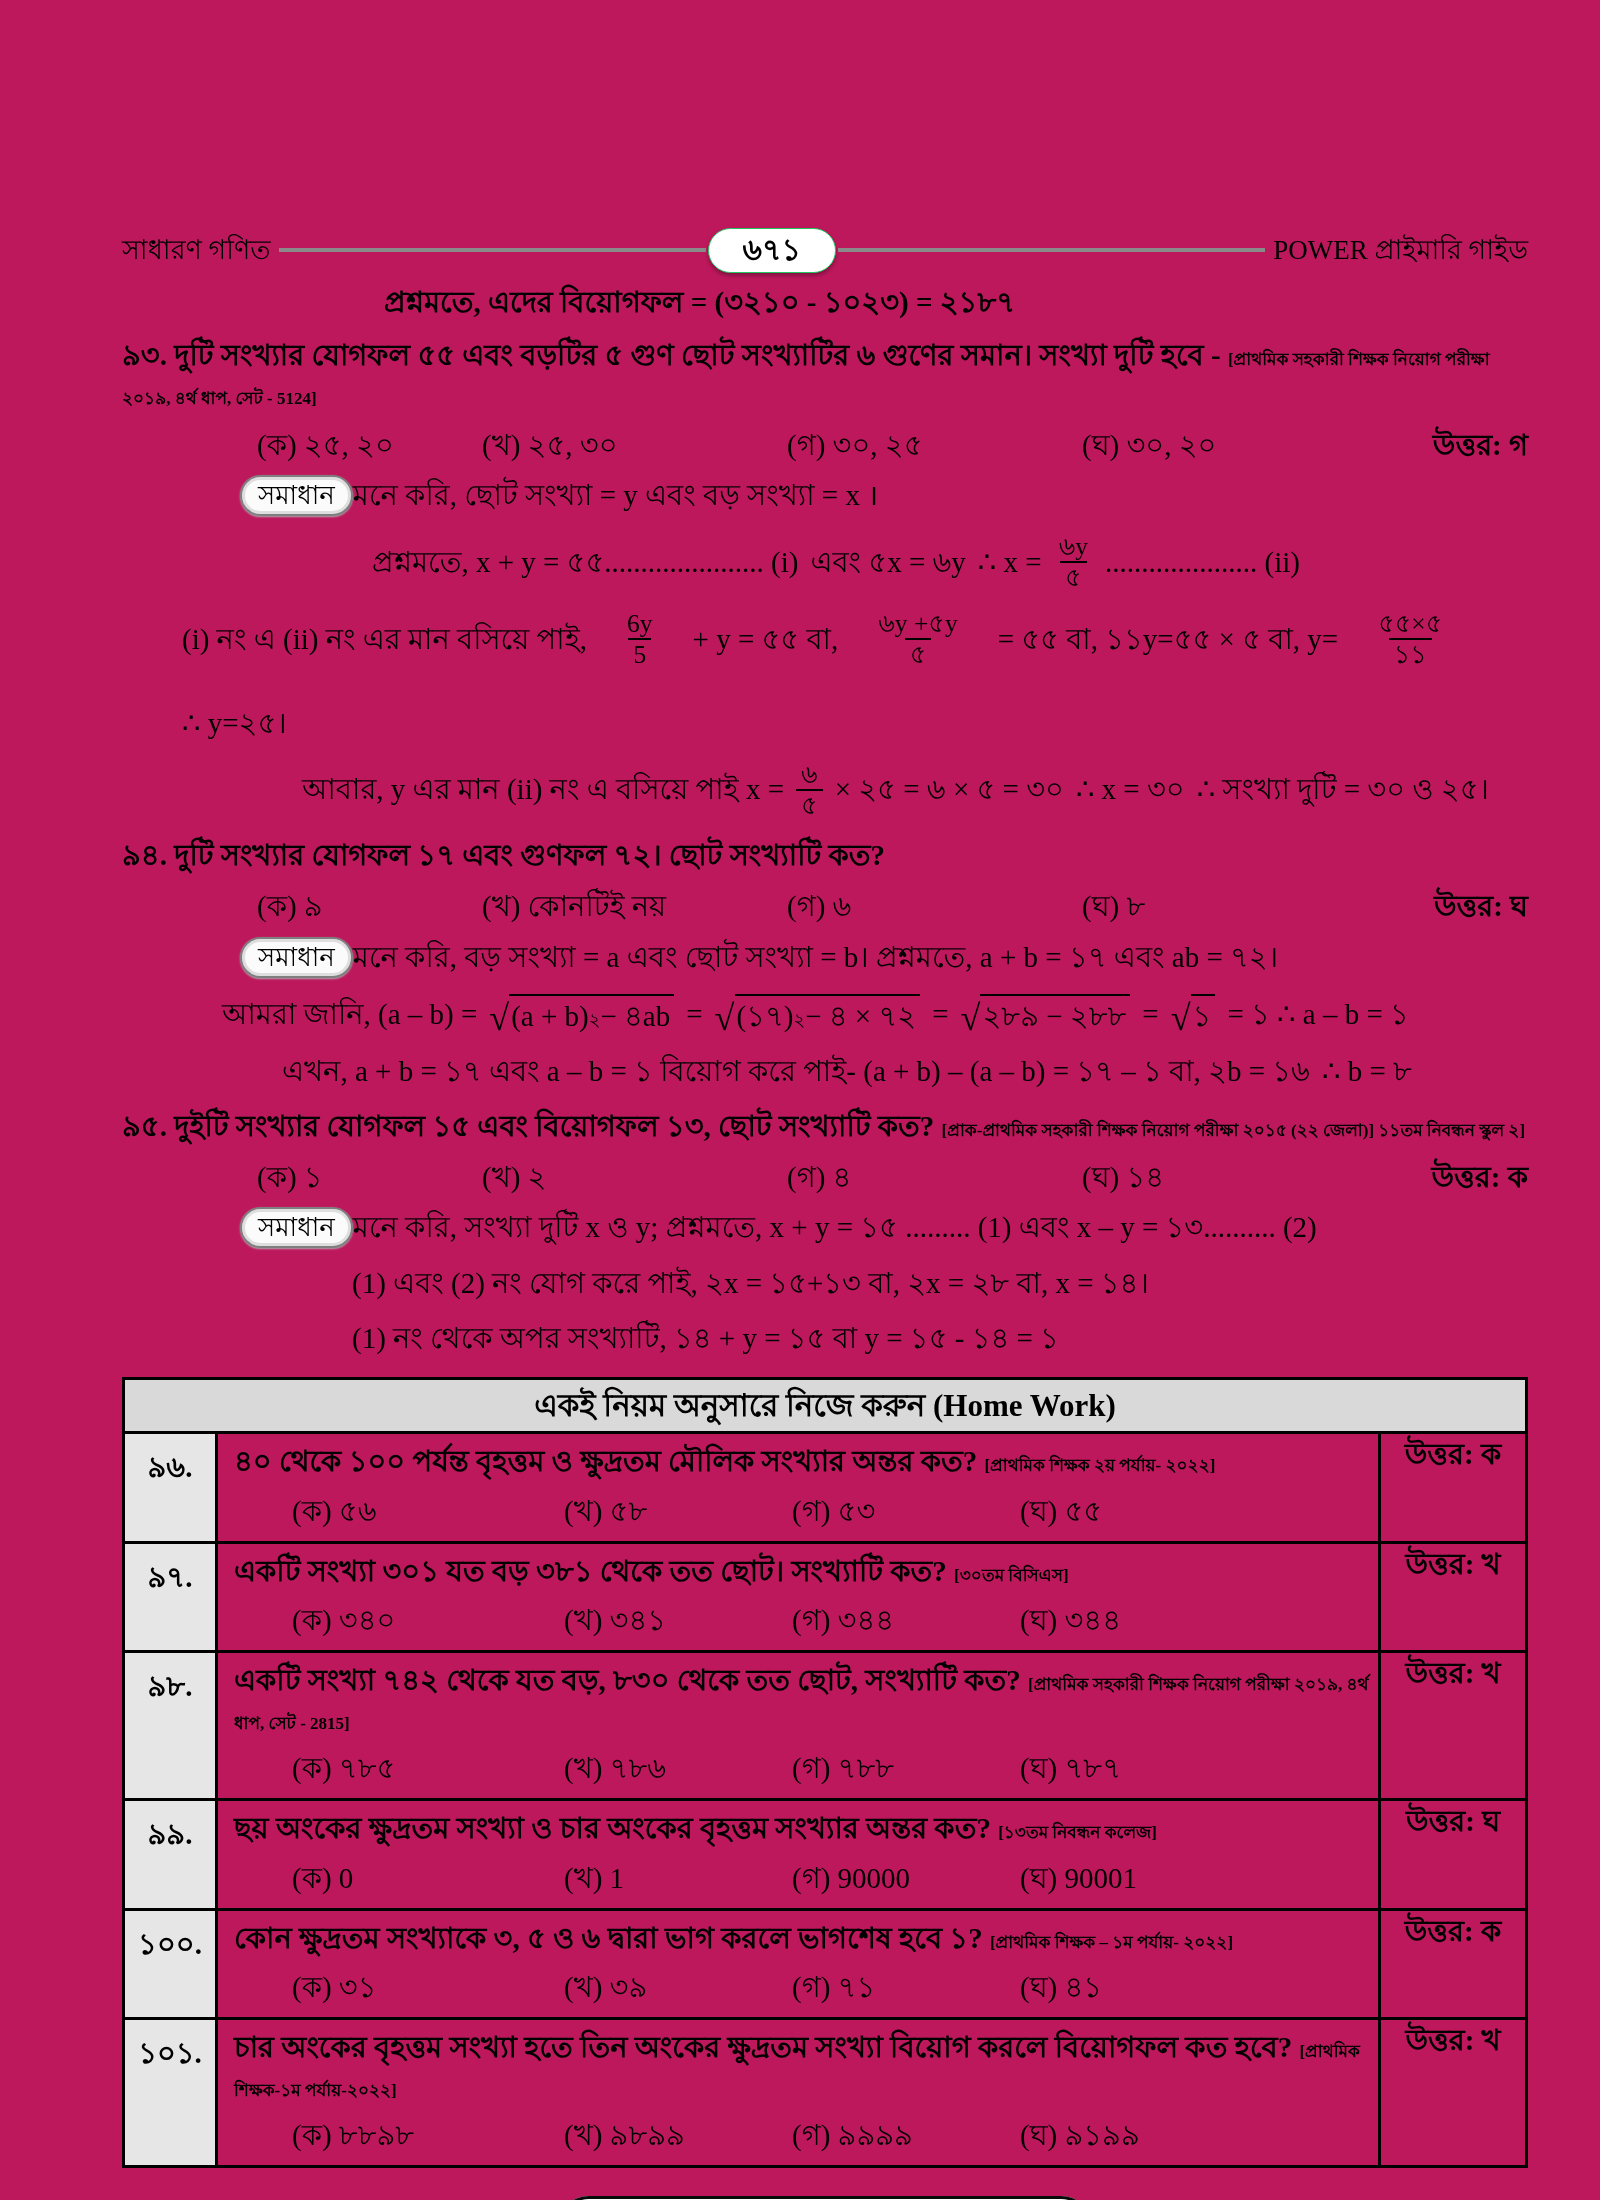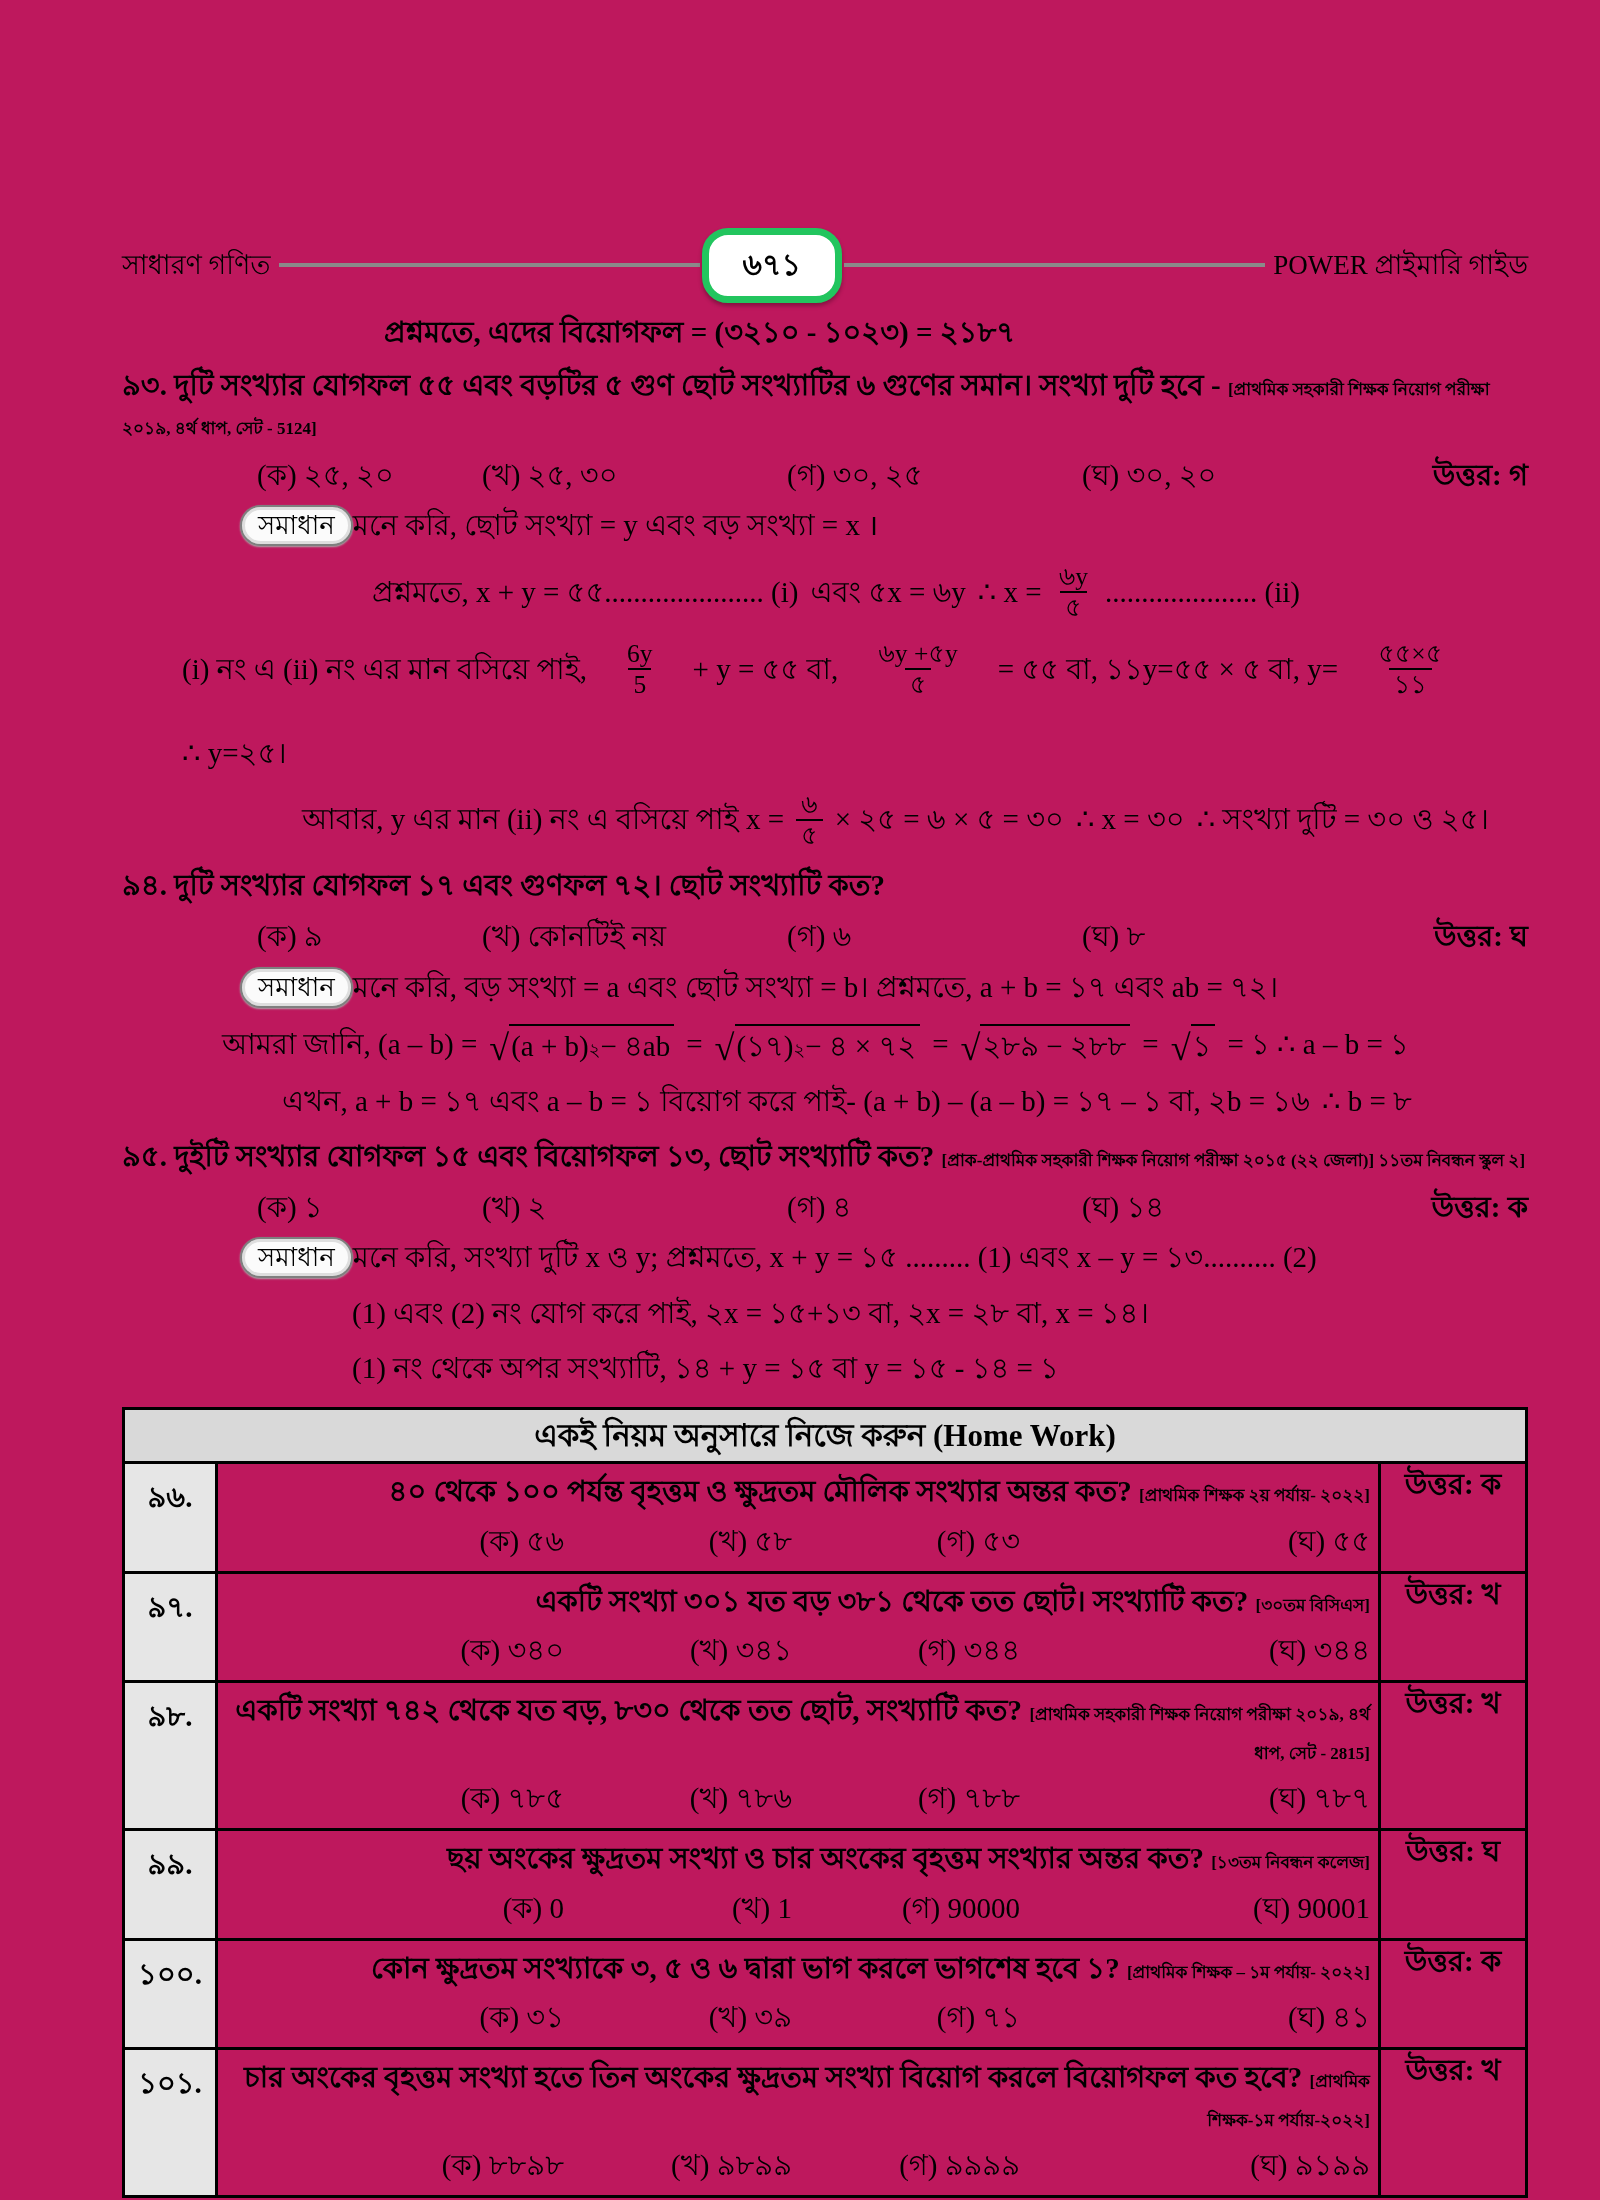--- a/index.html
+++ b/index.html
@@ -9,21 +9,21 @@
     font-family:"Liberation Serif","DejaVu Serif",serif;
     font-size:29px;line-height:1.35;
     padding:228px 72px 0 122px;overflow:hidden;
   }
   
   .hdr{display:flex;align-items:center;margin-bottom:10px;}
   .hdr .rule{flex:1;height:4px;background:#8a8a8a;}
   .hdr-left{font-size:27px;padding-right:8px;white-space:nowrap;}
   .hdr-right{font-size:27px;padding-left:8px;white-space:nowrap;}
   .page-pill{
-    border:7px solid #22c55e;border-radius:26px;padding:10px 34px;margin:0 2px;
+    border:1px solid #22c55e;border-radius:26px;padding:1px 34px;margin:0 2px;
     font-weight:bold;font-size:30px;background:#fff;
     box-shadow:0 3px 4px rgba(0,0,0,.3), inset 0 0 0 2px #fff;
     text-align:right;
   }
   
   .intro{margin:4px 0 6px 262px;font-weight:bold;}
   .q{margin-top:14px;font-weight:bold;}
   .src{font-size:17px;font-weight:bold;}
   .opts{display:flex;align-items:center;margin:12px 0 6px 135px;font-weight:normal;}
   .oa{width:225px;}.ob{width:305px;}.oc{width:295px;}.od{width:235px;}
@@ -41,21 +41,21 @@
   .frac .den{border-top:2px solid #000;padding:0 5px;}
   .sqrt{display:inline-flex;align-items:stretch;}
   .sqrt .rad{font-size:1.25em;line-height:1;align-self:flex-end;}
   .sqrt .body{border-top:2px solid #000;padding:1px 4px 0 2px;display:inline-flex;align-items:baseline;}
   sup{font-size:0.62em;vertical-align:super;line-height:0;}
   
   .hw{width:100%;border-collapse:collapse;border:3px solid #000;margin-top:18px;}
   .hw th{background:#d9d9d9;border:3px solid #000;font-size:31px;padding:5px 6px;text-align:center;}
   .hw td{border:3px solid #000;vertical-align:top;}
   .cnum{width:88px;background:#e6e6e6;text-align:center;font-weight:bold;padding-top:14px;}
-  .cq{padding:8px 8px 6px 16px;text-align:right;}
+  .cq{padding:8px 8px 6px 16px;}
   .t-q{font-weight:bold;}
   .t-opts{display:flex;align-items:baseline;margin:10px 0 4px 58px;}
   .toa{width:272px;}.tob{width:228px;}.toc{width:228px;}.tod{flex:1;}
   .cans{width:142px;text-align:center;font-weight:bold;vertical-align:bottom;padding-bottom:16px;}
   
   .banner-wrap{display:flex;justify-content:center;align-items:center;gap:12px;margin:28px 0 14px;}
   .banner-bar{width:13px;height:48px;background:#000;border-radius:4px;}
   .banner{
     background:#0a0a0a;color:#fff;font-weight:bold;font-size:31px;
     padding:10px 40px;border-radius:32px;

